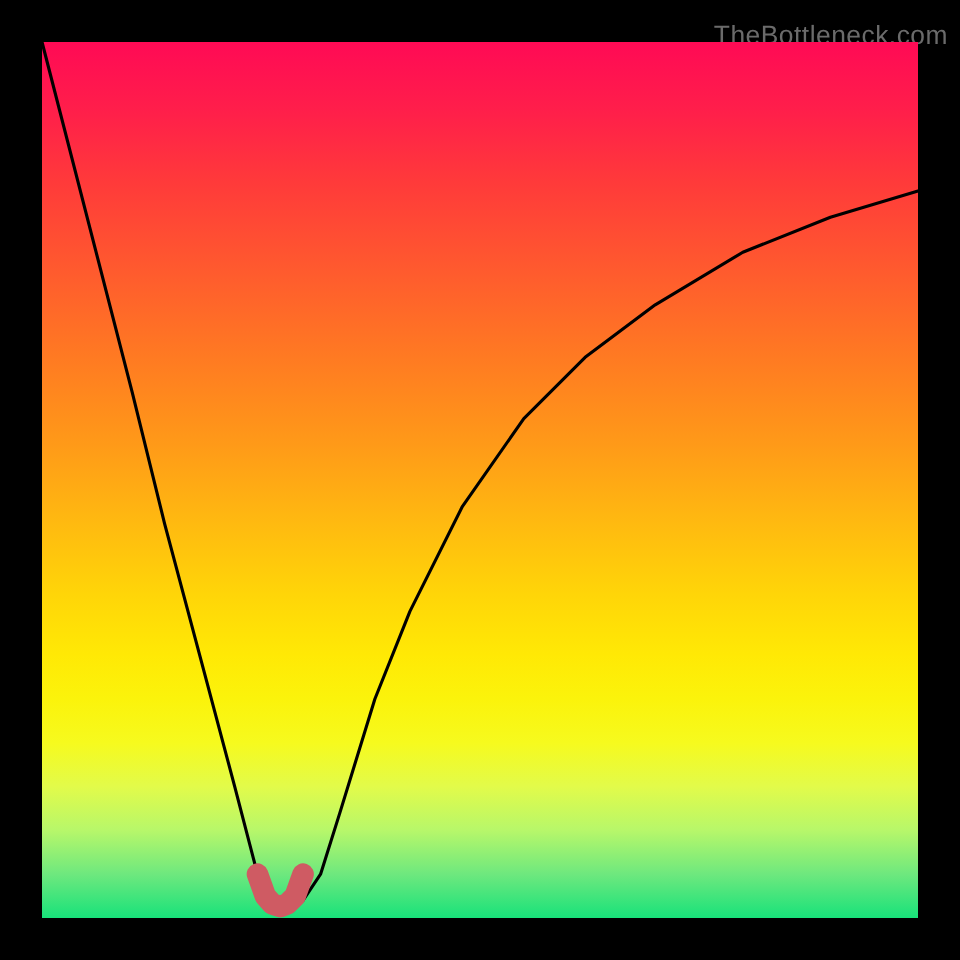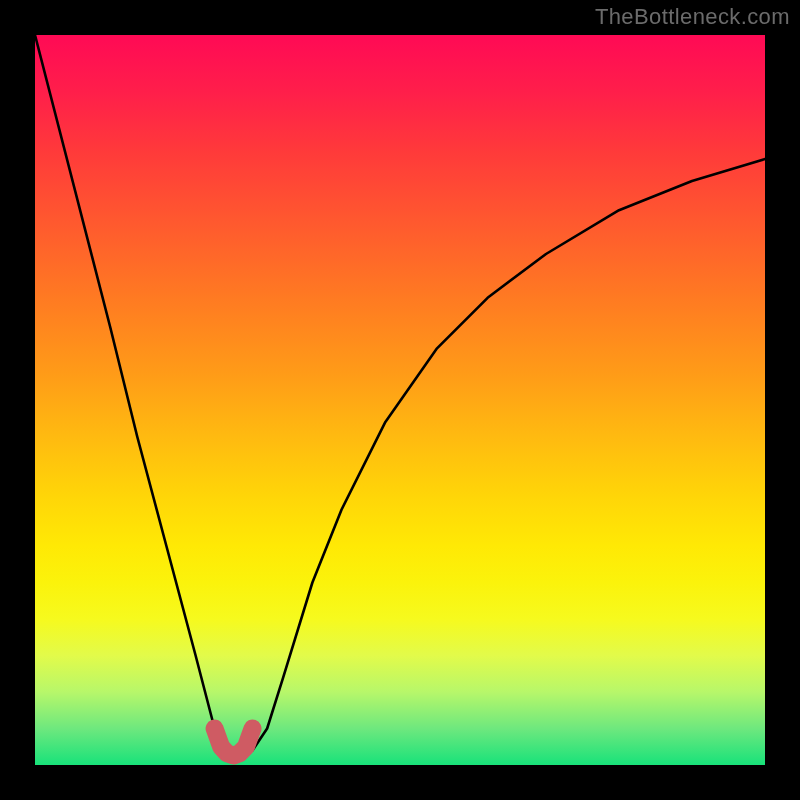--- a/index.html
+++ b/index.html
@@ -40,21 +40,21 @@
       #fbf30b 75%,
       #f6fa1e 80%,
       #e2fb4a 85%,
       #b7f76a 90%,
       #6ee87e 95%,
       #18e27a 100%
     );
   }
   .watermark {
     position: absolute;
-    top: 4px;
+    top: 17px;
     right: 10px;
     color: #6b6b6b;
     font-size: 22px;
     letter-spacing: 0.4px;
     font-weight: 500;
   }
   svg.curve {
     position: absolute;
     left: 0;
     top: 0;

